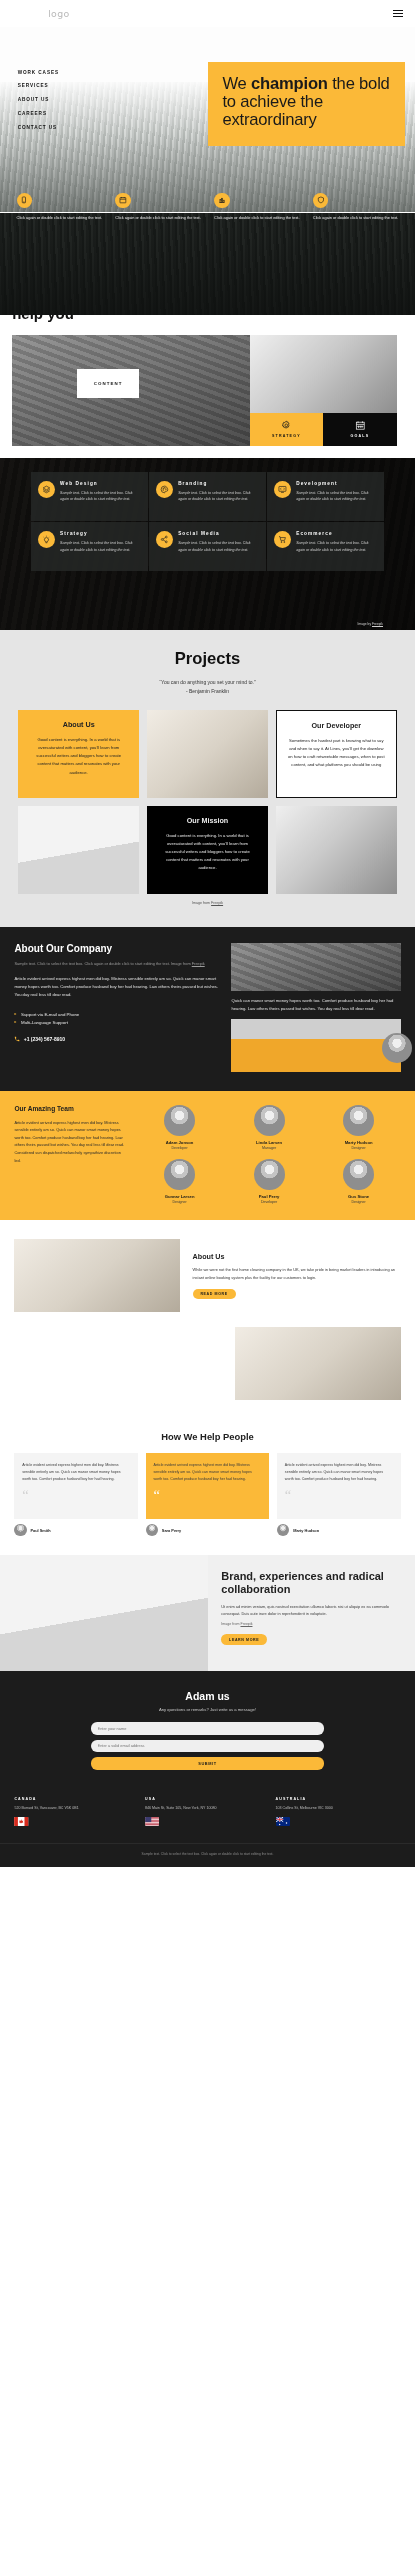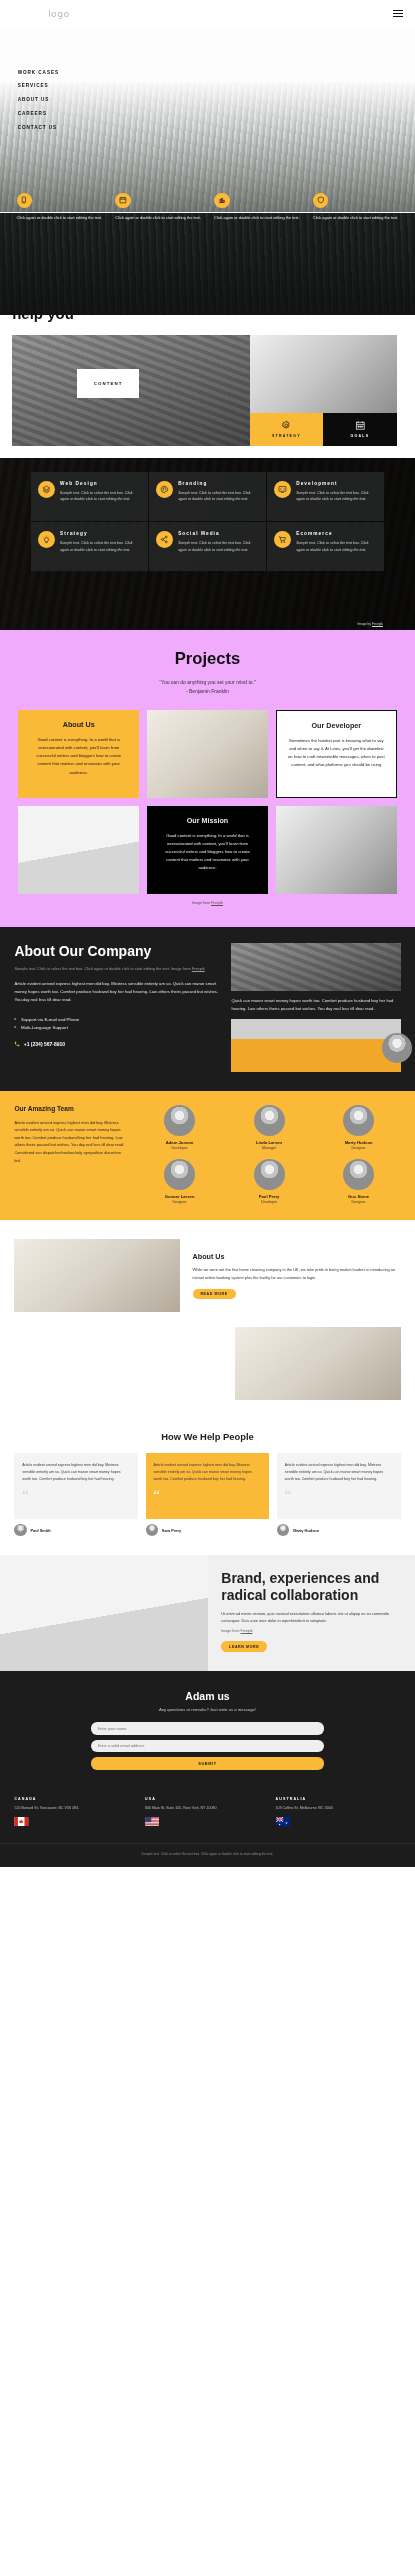--- a/index.html
+++ b/index.html
@@ -125,41 +125,41 @@
   .svc { background: rgba(38,40,39,.82); padding: 8.9px 6.6px; display:flex; gap: 5.5px; min-height: 49px; }
   .svc .ic { width: 17px; height: 17px; border-radius: 50%; background:#fbb938;
              display:flex; align-items:center; justify-content:center; flex: 0 0 17px; }
   .svc .ic svg { width: 8.9px; height: 8.9px; }
   .svc h4 { font-size: 4.7px; color:#fff; letter-spacing: 1.1px; font-weight: 600; margin-bottom: 3.9px; }
   .svc p { font-size: 3.6px; line-height: 1.75; color:#cfcfcf; font-style: italic; }
   .svc-credit { position:absolute; right: 32px; bottom: 3.9px; z-index: 3; font-size: 3.3px; color:#cfcfcf; }
   .svc-credit u { text-decoration: underline; }
 
   
-  .projects { padding: 19px 0 22px 0; background:#f0abfc; text-align:center; }
+  .projects { padding: 19px 0 22px 0; background:#e5e5e5; text-align:center; }
   .projects h2 { font-size: 16.6px; font-weight: 700; color:#111; margin-bottom: 8.9px;
                  font-family:"Liberation Sans Narrow","Liberation Sans",sans-serif; }
   .projects .quote { font-size: 5px; color:#333; line-height: 1.9; margin-bottom: 13.3px; }
   .pgrid { display:grid; grid-template-columns: 121px 121px 121px; gap: 7.8px;
            justify-content:center; }
   .pcard { height: 88px; padding: 10px 11px; text-align:center; }
   .pcard h3 { font-size: 7.2px; font-weight: 700; margin-bottom: 6.6px;
               font-family:"Liberation Sans Narrow","Liberation Sans",sans-serif; }
   .pcard p { font-size: 4.2px; line-height: 1.95; }
   .pcard.y { background:#fbb938; color:#222; }
   .pcard.k { background:#000; color:#eaeaea; }
   .pcard.o { background:#fff; color:#222; border: 0.8px solid #111; }
   .pimg { height: 88px; }
   .pcredit { text-align:center; font-size: 3.6px; color:#555; margin-top: 6.6px; }
   .pcredit u { text-decoration: underline; }
 
   
   .aboutco { background:#1c1c1c; padding: 16.6px 14.4px 19px 14.4px; display:flex; gap: 11px; }
   .aco-left { width: 206px; }
-  .aco-left h2 { color:#fff; font-size: 14px; font-weight: 700; margin-bottom: 5.5px;
+  .aco-left h2 { color:#fff; font-size: 10px; font-weight: 700; margin-bottom: 5.5px;
                  font-family:"Liberation Sans Narrow","Liberation Sans",sans-serif; }
   .aco-sample { font-size: 3.9px; color:#9b9b9b; line-height: 1.85; margin-bottom: 7.8px; }
   .aco-sample u { text-decoration: underline; }
   .aco-body { font-size: 4.2px; color:#e2e2e2; line-height: 1.95; margin-bottom: 12.2px; }
   .aco-list { list-style:none; margin-bottom: 8.9px; }
   .aco-list li { font-size: 4.4px; color:#e8e8e8; line-height: 1.75; padding-left: 6.6px; position:relative; }
   .aco-list li:before { content:"\25B8"; color:#fbb938; position:absolute; left:0; top:0; font-size: 3.9px;}
   .aco-phone { font-size: 5px; color:#fff; font-weight: 700; display:flex; align-items:center; gap:3.3px; }
   .aco-phone svg { width: 6.1px; height: 6.1px; }
   .aco-right { flex:1; position:relative; }
@@ -202,21 +202,21 @@
   .tcard .qm { font-size: 14.4px; color:#d2d2d2; line-height: 1; margin-top: 5.5px; font-family:"Liberation Serif",serif;}
   .tcard.mid .qm { color:#fff; }
   .tmeta { display:flex; align-items:center; gap: 3.9px; margin-top: 5.5px; }
   .tmeta .av { width: 12.2px; height: 12.2px; border-radius:50%; }
   .tmeta .nm { font-size: 3.9px; font-weight: 700; color:#1a1a1a; }
 
   
   .brand { display:flex; }
   .brand .img { width: 208px; height: 116px; }
   .brand .txt { flex:1; background:#f0f0f0; padding: 14.4px 13.3px; }
-  .brand .txt h3 { font-size: 14px; font-weight:700; line-height:1.2; margin-bottom: 6.6px;
+  .brand .txt h3 { font-size: 11px; font-weight:700; line-height:1.2; margin-bottom: 6.6px;
                    font-family:"Liberation Sans Narrow","Liberation Sans",sans-serif; }
   .brand .txt p { font-size: 3.9px; line-height: 1.9; color:#3a3a3a; margin-bottom: 4.4px; }
   .brand .credit { font-size: 3.6px; color:#666; margin-bottom: 6.6px; }
   .brand .credit u { text-decoration: underline; }
 
   
   .join { background:#1c1c1c; padding: 19px 14.4px 16.6px 14.4px; text-align:center; }
   .join h2 { color:#fff; font-size: 10.5px; font-weight: 700; margin-bottom: 4.4px;
              font-family:"Liberation Sans Narrow","Liberation Sans",sans-serif; }
   .join .sub { font-size: 4.2px; color:#c9c9c9; margin-bottom: 10px; }
@@ -258,20 +258,23 @@
     <div class="bg-img2 photo ph-forest-dark"></div>
 
     <nav class="navlist">
       <a href="#">WORK CASES</a>
       <a href="#">SERVICES</a>
       <a href="#">ABOUT US</a>
       <a href="#">CAREERS</a>
       <a href="#">CONTACT US</a>
     </nav>
 
+    <div class="hero-card">
+      <h1><span>We </span><b>champion</b><span> the bold to achieve the extraordinary</span></h1>
+    </div>
 
     <div class="hero-items">
       <div class="hero-item">
         <div class="circ">
           <svg viewBox="0 0 24 24" fill="none" stroke="#1a1a1a" stroke-width="2">
               <rect x="7" y="3" width="10" height="18" rx="2"></rect>
               <line x1="10" y1="18.5" x2="14" y2="18.5"></line>
             </svg>
         </div>
         <p>Click again or double click to start editing the text.</p>

